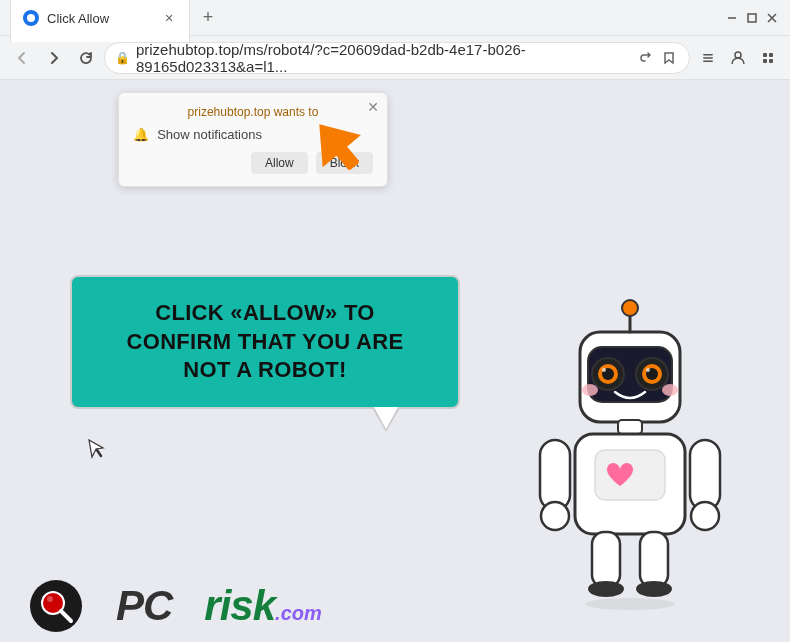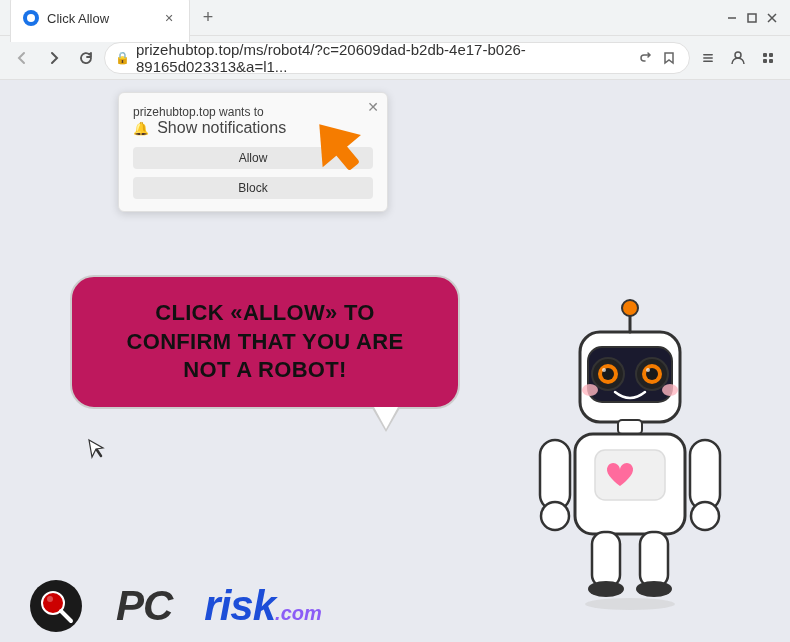--- a/index.html
+++ b/index.html
@@ -144,36 +144,36 @@
       left: 118px;
       background: #f9f9f9;
       border: 1px solid #e0e0e0;
       border-radius: 6px;
       padding: 12px 14px;
       width: 270px;
       box-shadow: 0 2px 8px rgba(0,0,0,0.15);
     }
     .notif-domain {
       font-size: 12px;
-      color: #404040;
-      margin-bottom: 0;
+      color: #a16207;
+      margin-bottom: 8px;
+      text-align: center;
     }
     .notif-bell-row {
       display: flex;
       align-items: center;
       gap: 8px;
       margin-bottom: 10px;
     }
     .notif-bell { font-size: 13px; color: #555; }
-    .notif-show-text { font-size: 16px; color: #444; }
+    .notif-show-text { font-size: 13px; color: #444; }
     .notif-btns {
       display: flex;
       gap: 8px;
       justify-content: flex-end;
-      flex-direction: column;
     }
     .notif-btn {
       padding: 4px 14px;
       border-radius: 4px;
       font-size: 12px;
       cursor: pointer;
       border: none;
       background: #e8e8e8;
       color: #333;
     }
@@ -197,23 +197,23 @@
       font-size: 14px;
       color: #888;
       cursor: pointer;
     }
 
     
     .speech-bubble {
       position: absolute;
       top: 195px;
       left: 70px;
-      background: #be185d;
+      background: #14b8a6;
       border: 2px solid #ccc;
-      border-radius: 24px;
+      border-radius: 8px;
       padding: 22px 28px;
       width: 390px;
     }
     .speech-bubble::after {
       content: '';
       position: absolute;
       bottom: -22px;
       right: 60px;
       width: 0;
       height: 0;
@@ -279,21 +279,21 @@
       flex-shrink: 0;
     }
     .pcrisk-text {
       font-size: 42px;
       font-weight: 900;
       font-style: italic;
       letter-spacing: -1px;
       margin-left: 32px;
     }
     .pcrisk-pc { color: #333; }
-    .pcrisk-risk { color: #1d4ed8; }
+    .pcrisk-risk { color: #15803d; }
     .pcrisk-dot-com {
       font-size: 20px;
       font-weight: 600;
       color: #8b5cf6;
       font-style: italic;
     }
 
     
     .cursor {
       position: absolute;

